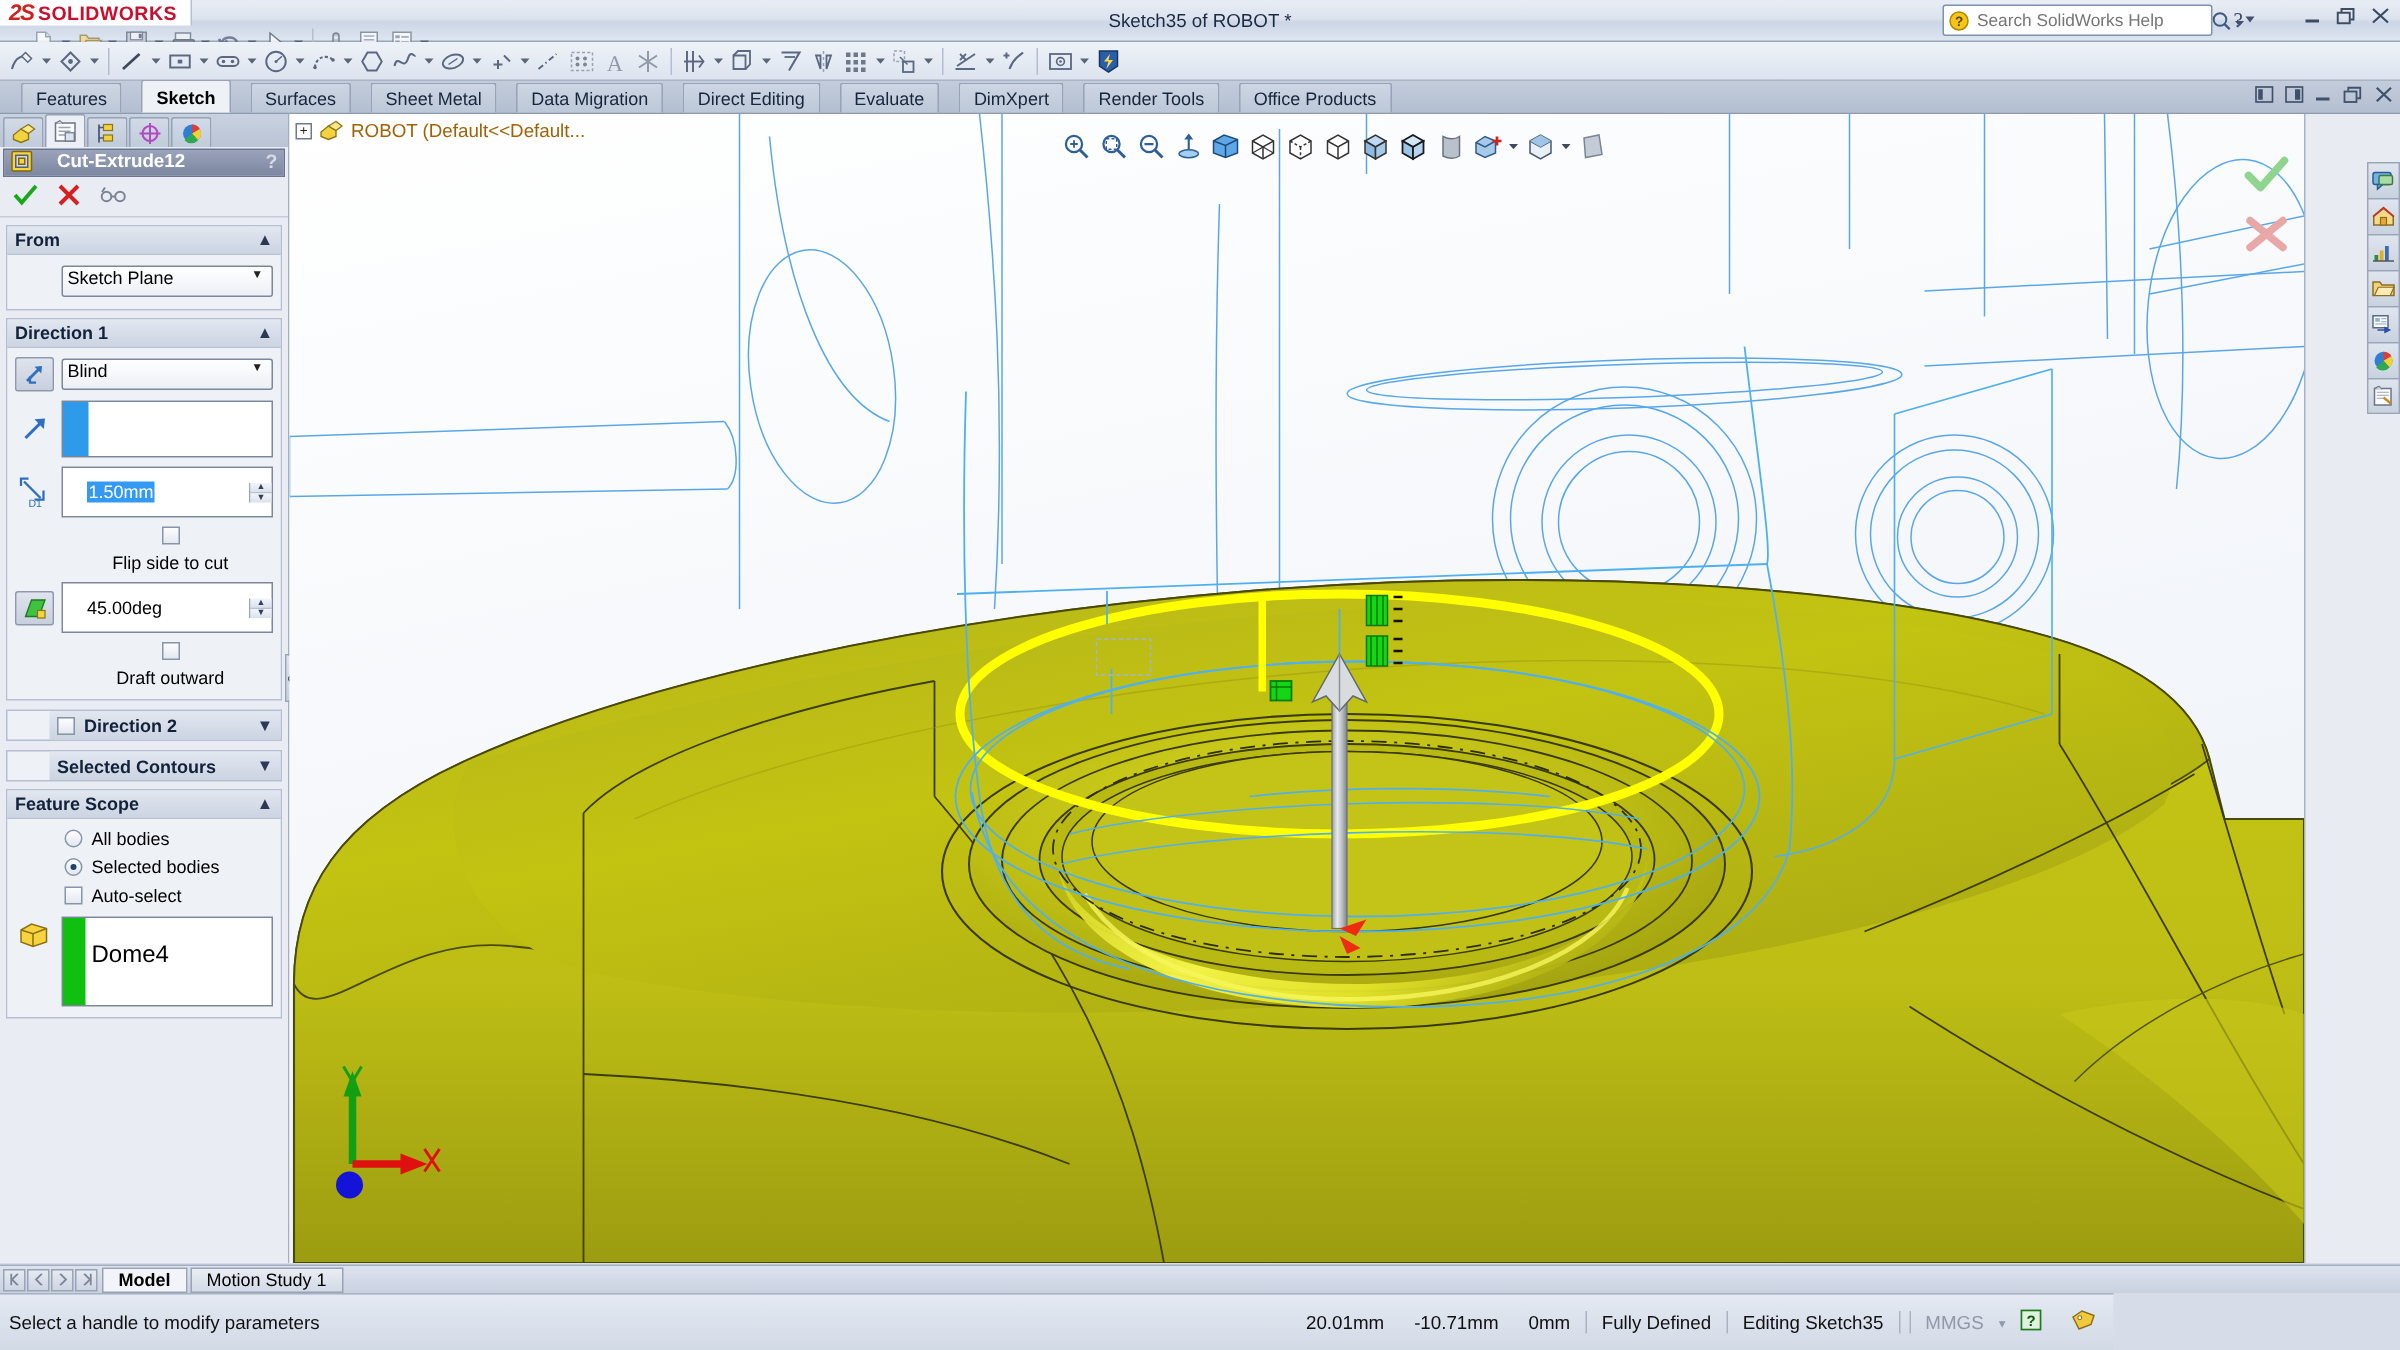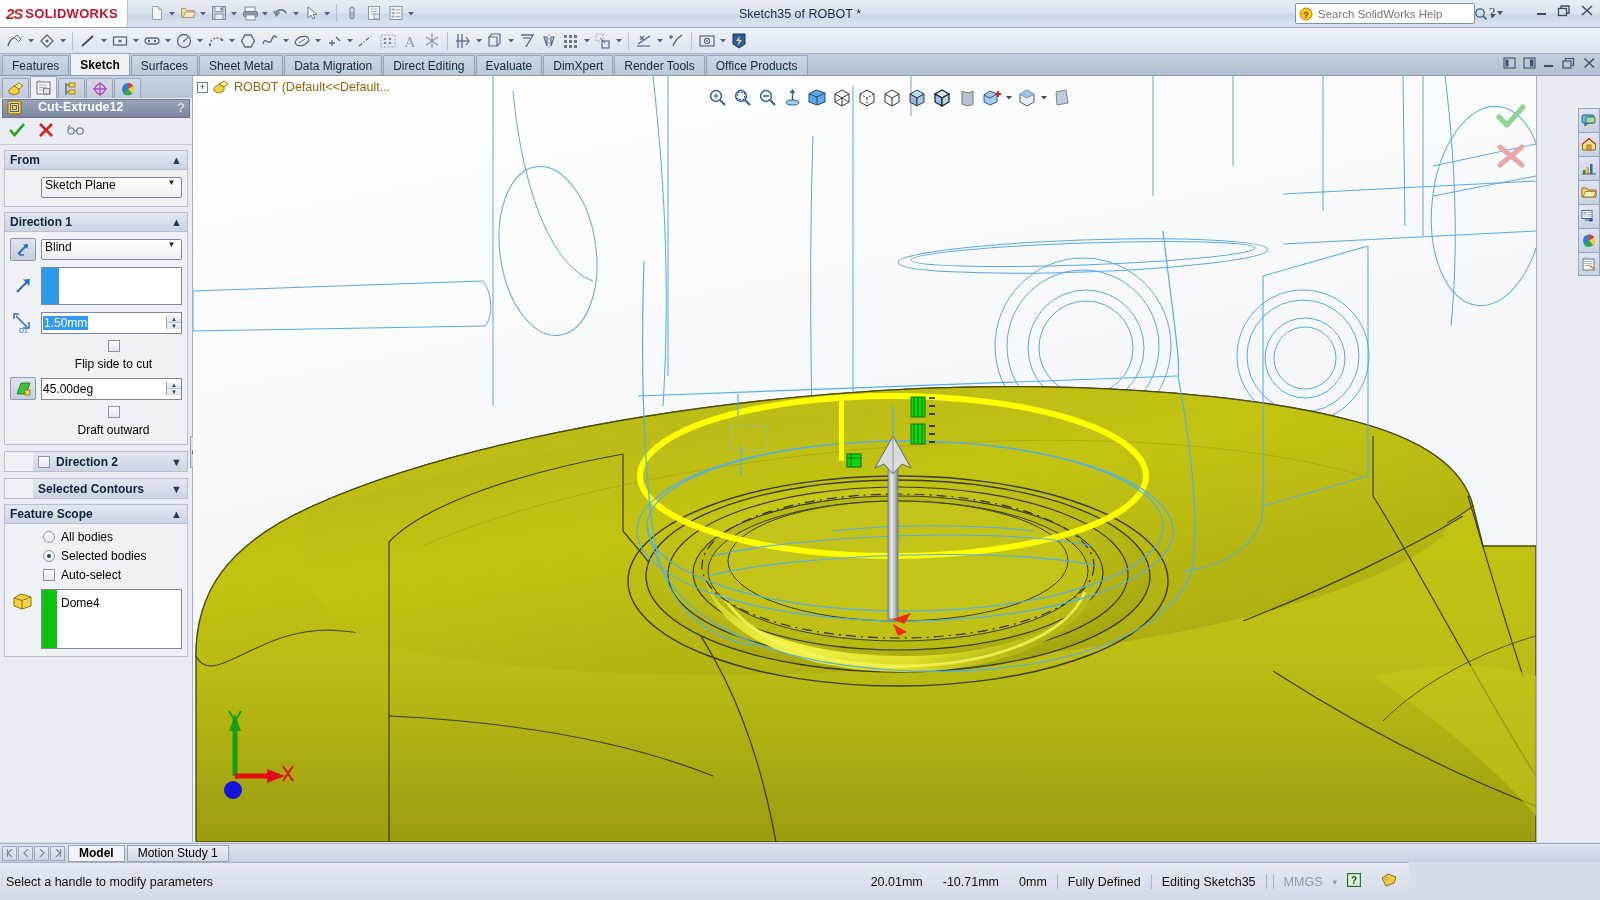--- a/index.html
+++ b/index.html
@@ -13,21 +13,21 @@
     color: #000;
     background: #d6dce8;
   }
   #app { position: relative; width: 1600px; height: 900px; }
 
   
   .titlebar {
     position: absolute; left: 0; top: 0; width: 1600px; height: 28px;
     background: linear-gradient(to bottom, #e8edf5 0%, #dde4ef 45%, #cdd6e6 55%, #dde5f0 100%);
     border-bottom: 1px solid #9aa8bd;
-    display: flex; align-items: flex-end;
+    display: flex; align-items: flex-start; flex-direction: column;
   }
   .sw-logo {
     width: 128px; height: 28px; background: #ffffff;
     display: flex; align-items: center; padding-left: 6px;
     border-right: 1px solid #b7c0d0;
   }
   .sw-logo .ds { color: #d02020; font-weight: bold; font-size: 15px; font-style: italic; letter-spacing: -1px; }
   .sw-logo .nm { color: #c8102e; font-weight: bold; font-size: 13px; letter-spacing: .3px; margin-left: 3px; }
   .menubar { display: flex; align-items: center; height: 28px; margin-left: 12px; }
   .menubar .mi {
@@ -73,21 +73,21 @@
     position: absolute; left: 0; top: 54px; width: 1600px; height: 22px;
     background: linear-gradient(to bottom, #c3ccdb, #b3bfd1);
     border-bottom: 1px solid #8d9bb0;
     display: flex; align-items: flex-end; padding-left: 2px;
   }
   .cmdtab {
     height: 20px; padding: 0 9px; display: flex; align-items: center;
     font-size: 12px; color: #16263c;
     background: linear-gradient(to bottom, #cdd6e3, #bcc7d8);
     border: 1px solid #97a4b8; border-bottom: none;
-    margin-right: 1px; border-radius: 2px 2px 0 0; white-space: nowrap;
+    margin-right: 1px; border-radius: 2px 2px 0 0; white-space: nowrap; margin-left: 12px;
   }
   .cmdtab.active {
     background: #eef1f6; font-weight: bold; height: 22px; color: #000;
   }
   .cm-right { position: absolute; right: 4px; top: 3px; display: flex; gap: 7px; align-items: center; color: #41506a; }
 
   
   .leftpanel {
     position: absolute; left: 0; top: 76px; width: 193px; height: 766px;
     background: #e9ecf3; border-right: 1px solid #a3aec0;
@@ -129,41 +129,41 @@
     flex: 1; height: 21px; border: 1px solid #7c879a; background: linear-gradient(to bottom,#ffffff,#eceff5);
     display: flex; align-items: flex-start; padding: 0 3px; font-size: 12px; border-radius: 2px;
   }
   .combo .cv { flex: 1; }
   .combo .carr { width: 13px; text-align: center; font-size: 8px; color: #222; }
   .depthbox {
     flex: 1; height: 38px; border: 1px solid #7c879a; background: #fff; display: flex; align-items: stretch;
   }
   .depthbox .swatch { width: 17px; background: #2e9bea; }
   .spin {
-    flex: 1; height: 22px; border: 1px solid #7c879a; background: #fff;
-    display: flex; align-items: center; padding-left: 1px; font-size: 12px;
+    flex: 1; height: 34px; border: 1px solid #7c879a; background: #fff;
+    display: flex; align-items: center; padding-left: 16px; font-size: 12px;
   }
   .spin .val { flex: 1; }
   .spin .val.sel { background: #3399f3; color: #fff; display: inline-block; flex: none; padding: 0 1px; }
   .spinbtns { width: 15px; border-left: 1px solid #9aa4b5; display: flex; flex-direction: column; }
   .spinbtns div { flex: 1; display: flex; align-items: center; justify-content: center;
                   background: linear-gradient(to bottom,#f2f5fa,#dbe1ec); font-size: 6px; color: #33405a; }
   .spinbtns div:first-child { border-bottom: 1px solid #b9c1ce; }
 
   .chkrow { display: flex; align-items: center; gap: 5px; padding-left: 35px; margin-bottom: 6px; font-size: 12px; flex-direction: column; }
   .chk { width: 12px; height: 12px; border: 1px solid #8795a8; background: linear-gradient(to bottom,#fdfdfe,#e3e8f0); flex: none; }
   .radio { width: 12px; height: 12px; border: 1px solid #8795a8; border-radius: 50%;
            background: linear-gradient(to bottom,#fdfdfe,#e3e8f0); flex: none; position: relative; }
   .radio.on::after { content: ''; position: absolute; left: 3px; top: 3px; width: 4px; height: 4px; border-radius: 50%; background: #20406e; }
   .radrow { display: flex; align-items: center; gap: 6px; padding-left: 33px; margin-bottom: 5px; font-size: 12px; }
 
   .listbox { display: flex; align-items: stretch; gap: 5px; }
   .listbox .lb { flex: 1; height: 60px; border: 1px solid #7c879a; background: #fff; display: flex; }
   .listbox .lb .grn { width: 15px; background: #10c010; }
-  .listbox .lb .items { flex: 1; padding: 6px 4px; font-size: 12px; }
+  .listbox .lb .items { flex: 1; padding: 16px 4px; font-size: 16px; }
 
   
   .treebar {
     position: absolute; left: 193px; top: 76px; width: 1343px; height: 22px;
     background: linear-gradient(to bottom,#fcfcfd,#f2f4f8);
     display: flex; align-items: center; padding-left: 4px; gap: 4px;
     border-bottom: none;
   }
   .tree-plus { width: 11px; height: 11px; border: 1px solid #6d7a8c; background: #fff;
                display: flex; align-items: center; justify-content: center; font-size: 9px; line-height: 9px; color: #222; }

